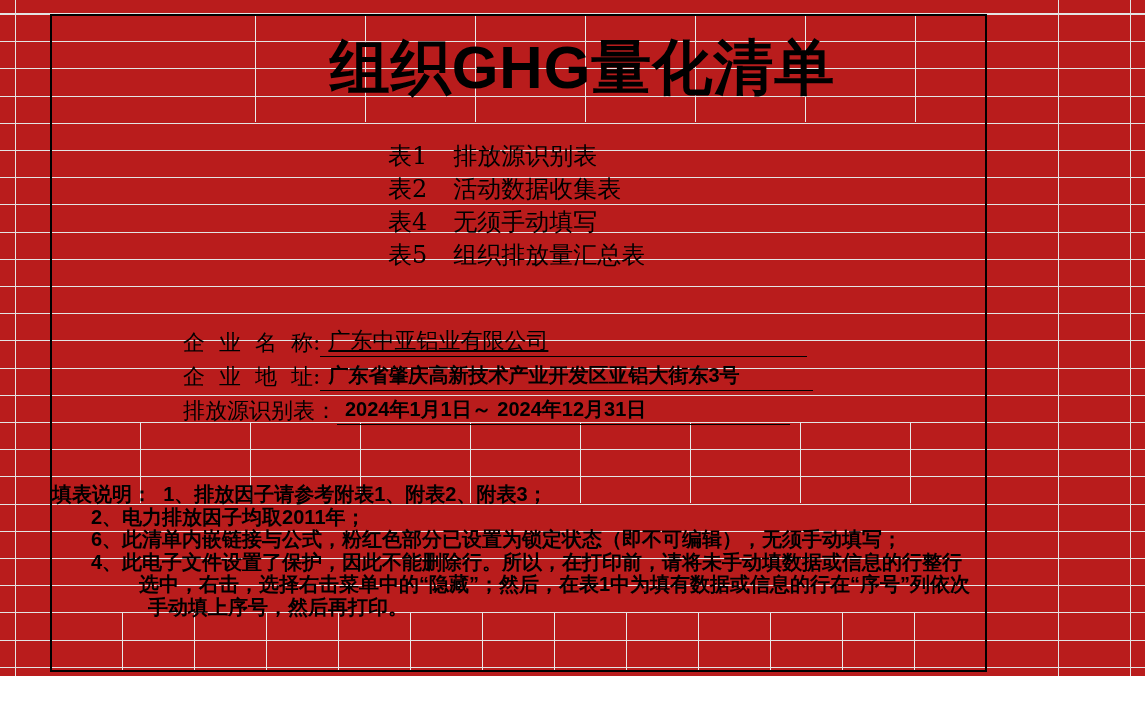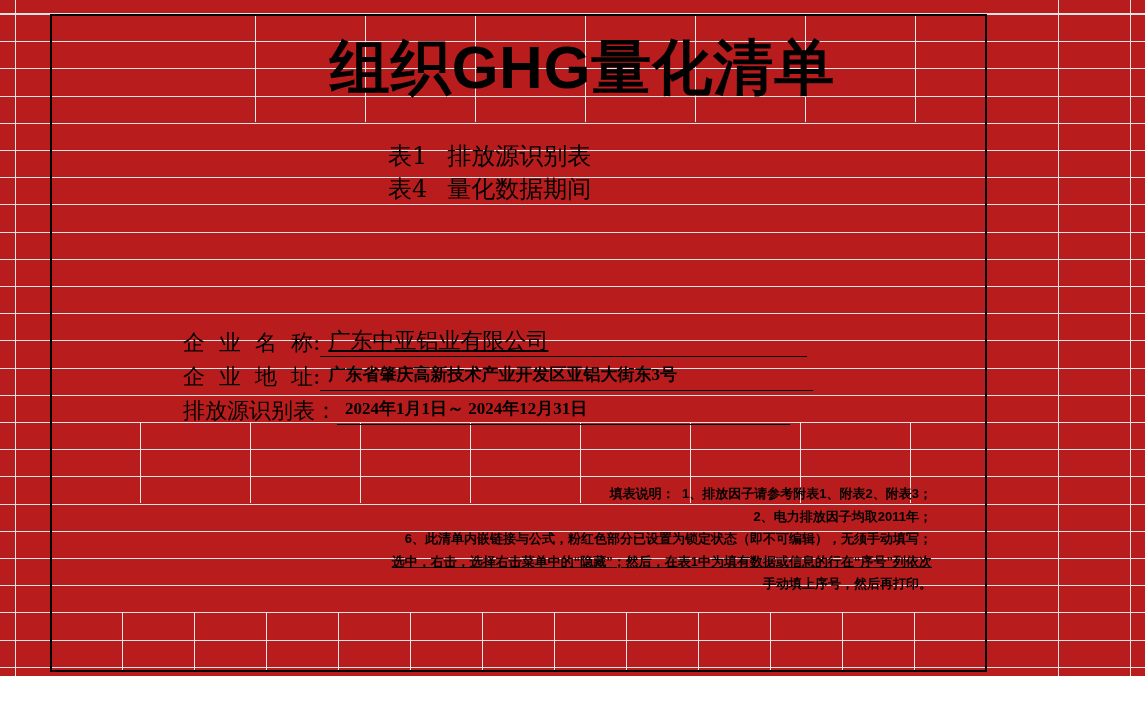--- a/index.html
+++ b/index.html
@@ -31,38 +31,38 @@
   }
   
   .title {
     position:absolute; left:115px; top:28px; width:935px;
     text-align:center; font-size:60px; font-weight:700;
     font-family:"Liberation Sans", sans-serif; letter-spacing:1px;
   }
   
   .toc { position:absolute; left:388px; top:140px; font-family:"DejaVu Serif", serif; font-size:24px; }
   .toc-row { height:33px; line-height:33px; white-space:nowrap; }
-  .toc-no { display:inline-block; margin-right:20px; }
+  .toc-no { display:inline-block; margin-right:26px; }
   
   .company { position:absolute; left:155px; top:327px; font-size:22px; }
   .co-row { height:34px; line-height:28px; white-space:nowrap; }
   .co-label { font-family:"DejaVu Serif", serif; white-space:pre;margin-left:28px; }
   .co-value { display:inline-block; border-bottom:1.5px solid #000; padding:0 0 1px 8px; vertical-align:bottom; height:30px; }
   .val-serif { font-family:"DejaVu Serif", serif;text-decoration:underline; }
-  .val-sans  { font-family:Liberation Serif, serif; font-weight:700; font-size:17px; }
+  .val-sans  { font-family:Liberation Sans, sans-serif; font-weight:700; font-size:20px; }
   .w-name    { width:487px; }
   .w-addr    { width:493px; }
   .w-period  { width:453px; }
   
   .instructions { position:absolute; left:52px; top:483px; width:880px;
-    font-family:"Liberation Sans", sans-serif; font-weight:700; font-size:13px;text-align:right; }
+    font-family:"Liberation Sans", sans-serif; font-weight:700; font-size:20px; }
   .ins-line { height:22.6px; line-height:22.6px; white-space:nowrap; }
   .ins-head { white-space:pre; }
   .ind-a { padding-left:39px; }
-  .ind-b { padding-left:46px;text-decoration:underline; }
+  .ind-b { padding-left:87px; }
   .ind-c { padding-left:96px; }
 </style>
 </head>
 <body>
 
 <div class="page">
 
   <div class="hgrid"></div>
   <div class="vline vl-a"></div>
   <div class="vline vl-b"></div>
@@ -73,21 +73,27 @@
 
   <div class="sheet-box"></div>
 
   <div class="title">组织GHG量化清单</div>
 
   <div class="toc">
     <div class="toc-row">
       <span class="toc-no">表1</span><span>排放源识别表</span>
     </div>
     <div class="toc-row">
-      <span class="toc-no">表4</span><span>量化数据期间</span>
+      <span class="toc-no">表2</span><span>活动数据收集表</span>
+    </div>
+    <div class="toc-row">
+      <span class="toc-no">表4</span><span>无须手动填写</span>
+    </div>
+    <div class="toc-row">
+      <span class="toc-no">表5</span><span>组织排放量汇总表</span>
     </div>
   </div>
 
   <div class="company">
     <div class="co-row">
       <span class="co-label">企  业  名  称:</span><span class="co-value val-serif w-name">广东中亚铝业有限公司</span>
     </div>
     <div class="co-row">
       <span class="co-label">企  业  地  址:</span><span class="co-value val-sans w-addr">广东省肇庆高新技术产业开发区亚铝大街东3号</span>
     </div>
@@ -95,17 +101,18 @@
       <span class="co-label">排放源识别表：</span><span class="co-value val-sans w-period">2024年1月1日～ 2024年12月31日</span>
     </div>
   </div>
 
   <div class="instructions">
     <div class="ins-line">
       <span class="ins-head">填表说明：  </span><span>1、排放因子请参考附表1、附表2、附表3；</span>
     </div>
     <div class="ins-line ind-a">2、电力排放因子均取2011年；</div>
     <div class="ins-line ind-a">6、此清单内嵌链接与公式，粉红色部分已设置为锁定状态（即不可编辑），无须手动填写；</div>
+    <div class="ins-line ind-a">4、此电子文件设置了保护，因此不能删除行。所以，在打印前，请将未手动填数据或信息的行整行</div>
     <div class="ins-line ind-b">选中，右击，选择右击菜单中的“隐藏”；然后，在表1中为填有数据或信息的行在“序号”列依次</div>
     <div class="ins-line ind-c">手动填上序号，然后再打印。</div>
   </div>
 
 </div>
 
 </body></html>

